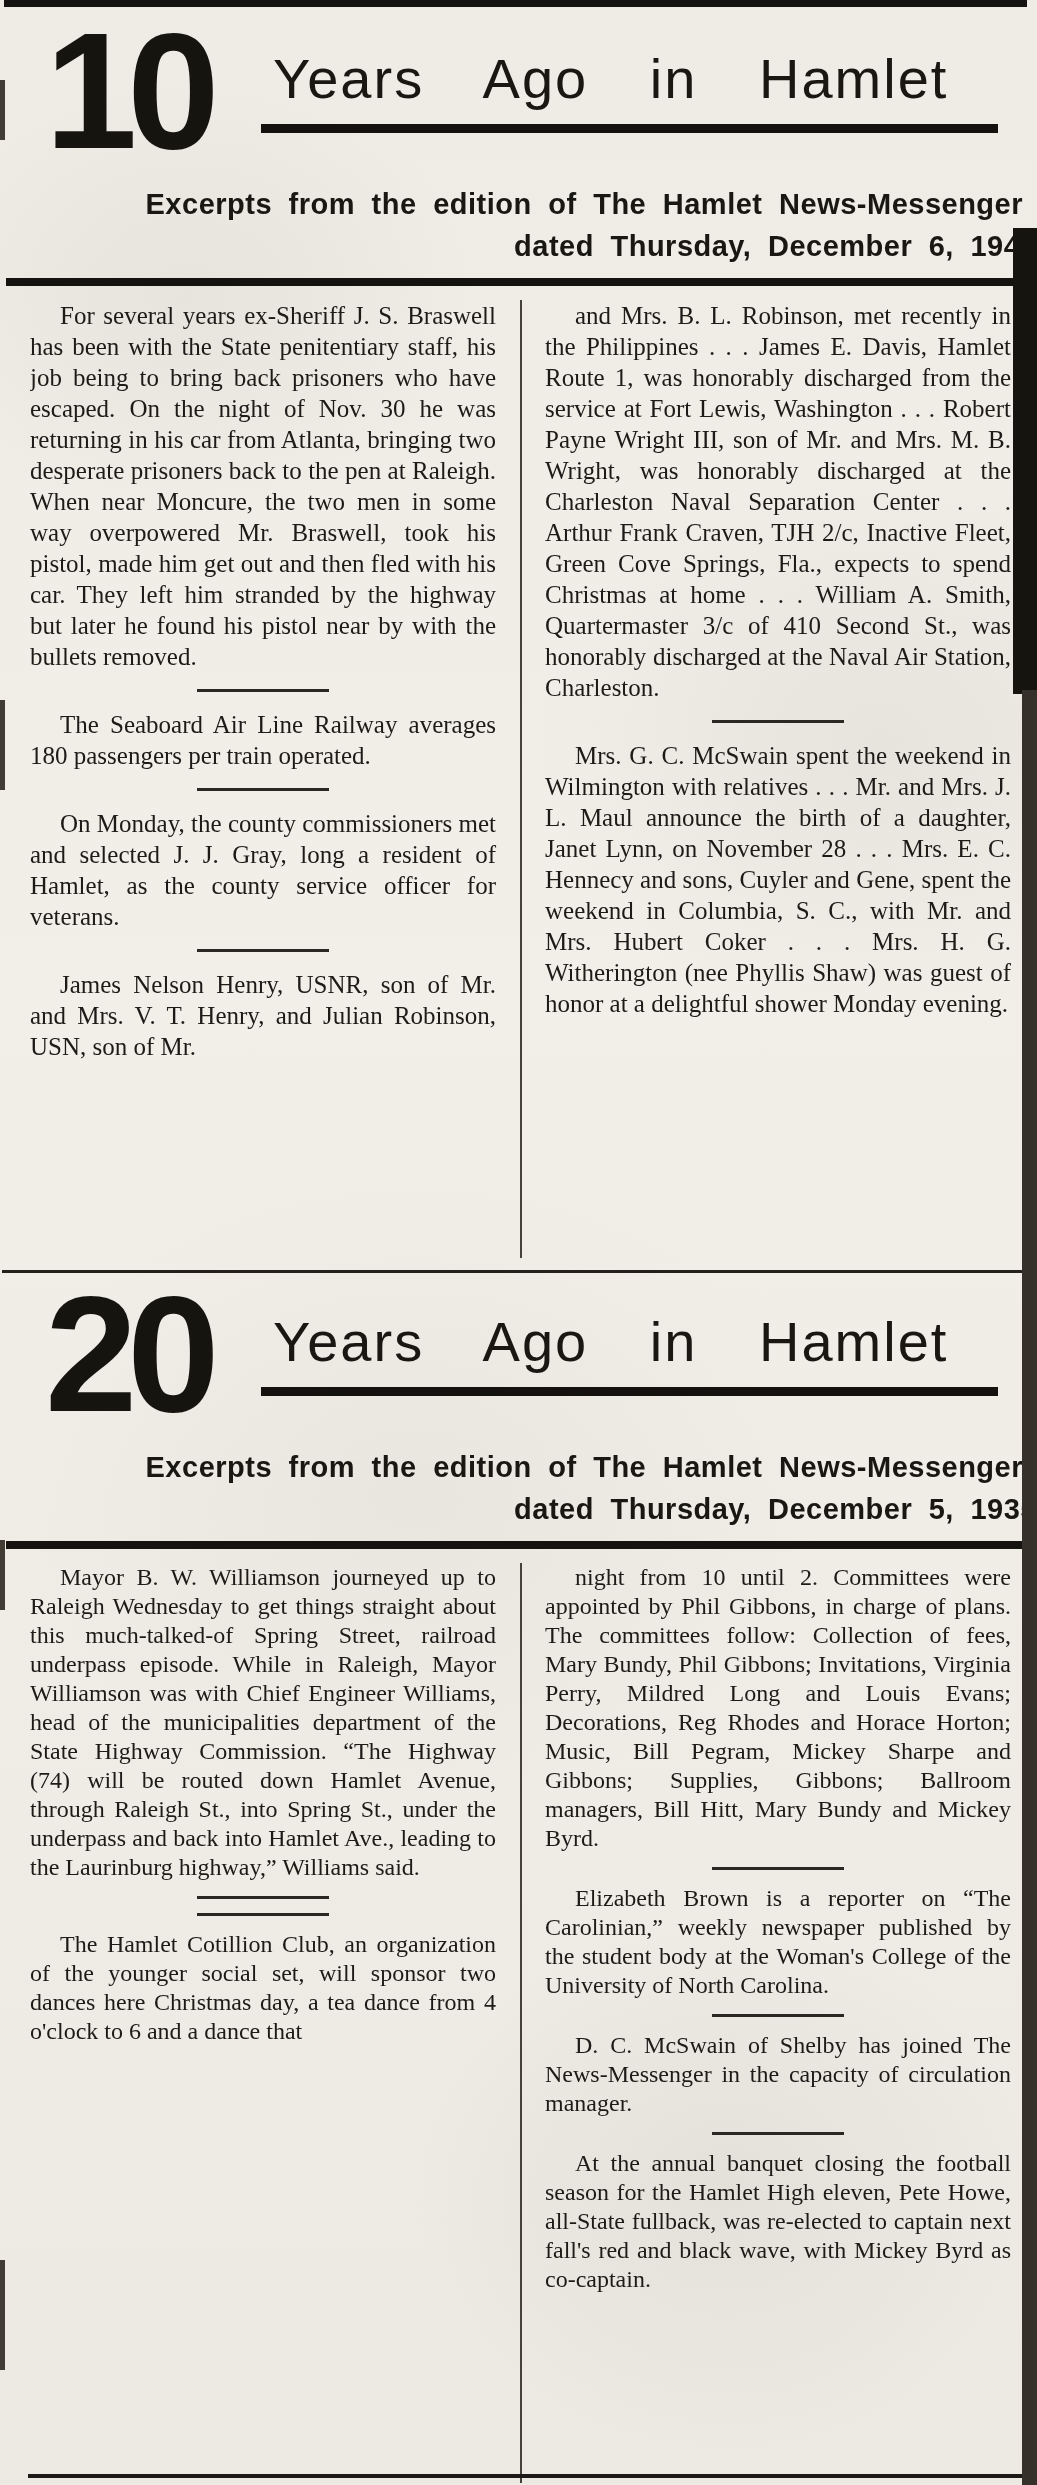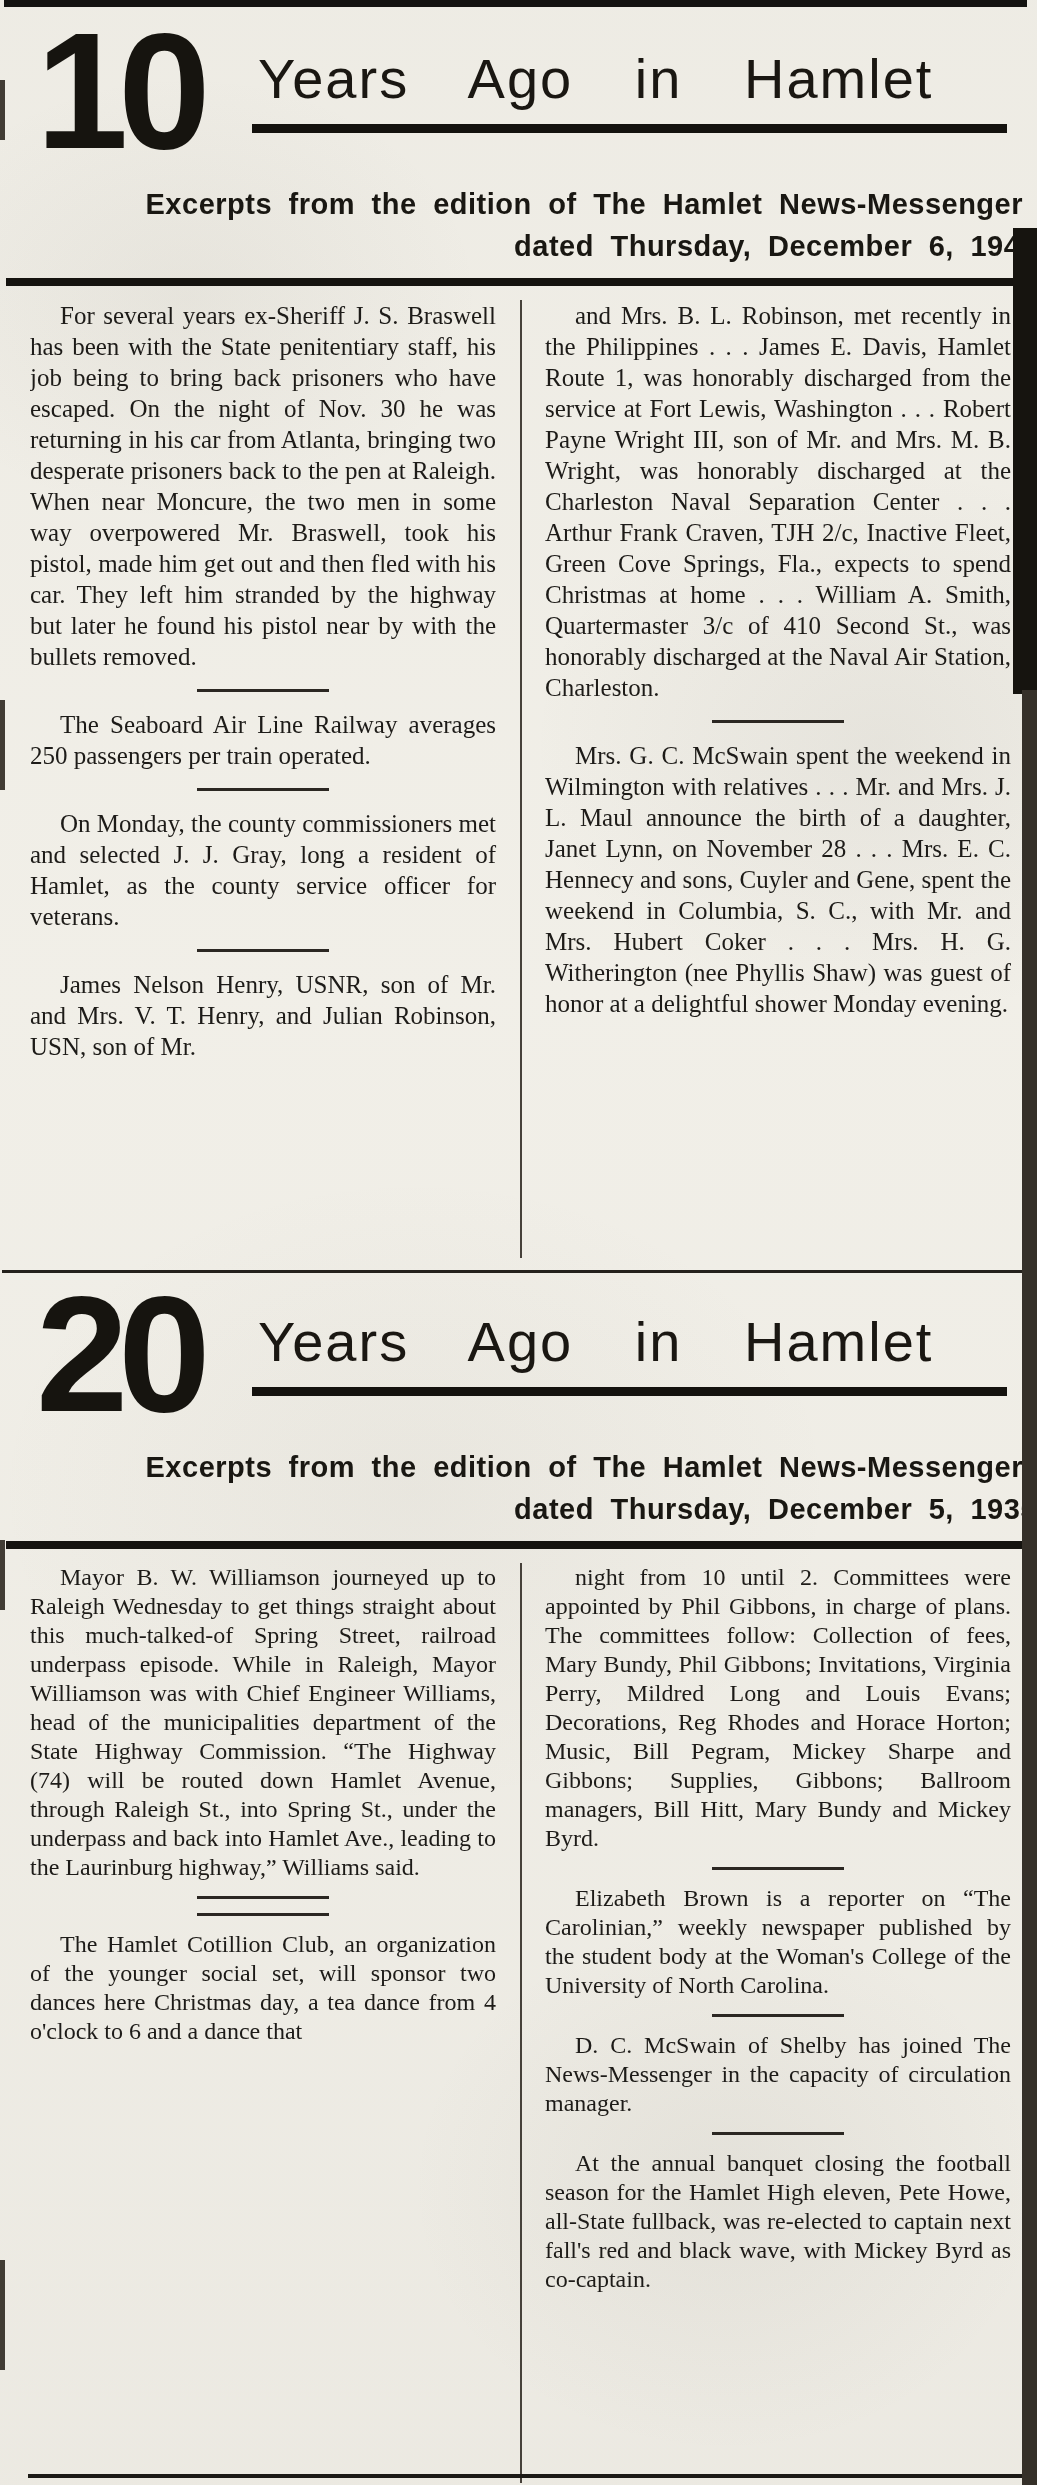--- a/index.html
+++ b/index.html
@@ -14,29 +14,29 @@
       radial-gradient(ellipse 500px 400px at 85% 30%, rgba(110,105,95,0.08), transparent 70%),
       radial-gradient(ellipse 600px 450px at 40% 60%, rgba(125,118,104,0.06), transparent 70%),
       radial-gradient(ellipse 450px 380px at 70% 88%, rgba(115,110,98,0.08), transparent 70%),
       linear-gradient(180deg, rgba(140,134,120,0.05), rgba(140,134,120,0.02) 40%, rgba(140,134,120,0.07));
     color:#1d1b18;
     font-family:"Liberation Serif", serif;
   }
   .top-rule { position:absolute; top:0; left:4px; right:10px; height:7px; background:#141311; }
   .content { position:relative; padding-top:20px; }
 
-  .masthead { position:relative; height:168px; margin:0 30px; }
+  .masthead { position:relative; height:168px; margin:0 39px; }
   .masthead-number {
     position:absolute; left:6px; top:-10px;
     font-family:"Liberation Sans", sans-serif;
     font-weight:700; font-size:166px; line-height:162px;
     letter-spacing:-10px; color:#16140f;
   }
   .masthead-title {
-    position:absolute; left:228px; top:26px;
+    position:absolute; left:234px; top:26px;
     font-family:"Liberation Sans", sans-serif;
     font-size:56px; font-weight:400;
     letter-spacing:2px; word-spacing:44px;
     white-space:nowrap; color:#1a1712;
   }
   .masthead-underline { position:absolute; left:222px; right:0; top:104px; height:9px; background:#14120e; }
 
   .subhead-1, .subhead-2 {
     text-align:right;
     font-family:"Liberation Sans", sans-serif;
@@ -85,21 +85,21 @@
         <div class="masthead-title">Years Ago in Hamlet</div>
         <div class="masthead-underline"></div>
       </div>
       <div class="subhead-1">Excerpts from the edition of The Hamlet News-Messenger</div>
       <div class="subhead-2">dated Thursday, December 6, 1945</div>
       <div class="thick-rule"></div>
       <div class="body-cols">
         <div class="col col-left">
             <div class="para">For several years ex-Sheriff J. S. Braswell has been with the State penitentiary staff, his job being to bring back prisoners who have escaped. On the night of Nov. 30 he was returning in his car from Atlanta, bringing two desperate prisoners back to the pen at Raleigh. When near Moncure, the two men in some way overpowered Mr. Braswell, took his pistol, made him get out and then fled with his car. They left him stranded by the highway but later he found his pistol near by with the bullets removed.</div>
             <div class="sep"></div>
-            <div class="para">The Seaboard Air Line Railway averages 250 passengers per train operated.</div>
+            <div class="para">The Seaboard Air Line Railway averages 180 passengers per train operated.</div>
             <div class="sep"></div>
             <div class="para">On Monday, the county commissioners met and selected J. J. Gray, long a resident of Hamlet, as the county service officer for veterans.</div>
             <div class="sep"></div>
             <div class="para">James Nelson Henry, USNR, son of Mr. and Mrs. V. T. Henry, and Julian Robinson, USN, son of Mr.</div>
           </div>
         <div class="col col-right">
             <div class="para">and Mrs. B. L. Robinson, met recently in the Philippines . . . James E. Davis, Hamlet Route 1, was honorably discharged from the service at Fort Lewis, Washington . . . Robert Payne Wright III, son of Mr. and Mrs. M. B. Wright, was honorably discharged at the Charleston Naval Separation Center . . . Arthur Frank Craven, TJH 2/c, Inactive Fleet, Green Cove Springs, Fla., expects to spend Christmas at home . . . William A. Smith, Quartermaster 3/c of 410 Second St., was honorably discharged at the Naval Air Station, Charleston.</div>
             <div class="sep"></div>
             <div class="para">Mrs. G. C. McSwain spent the weekend in Wilmington with relatives . . . Mr. and Mrs. J. L. Maul announce the birth of a daughter, Janet Lynn, on November 28 . . . Mrs. E. C. Hennecy and sons, Cuyler and Gene, spent the weekend in Columbia, S. C., with Mr. and Mrs. Hubert Coker . . . Mrs. H. G. Witherington (nee Phyllis Shaw) was guest of honor at a delightful shower Monday evening.</div>
           </div>

